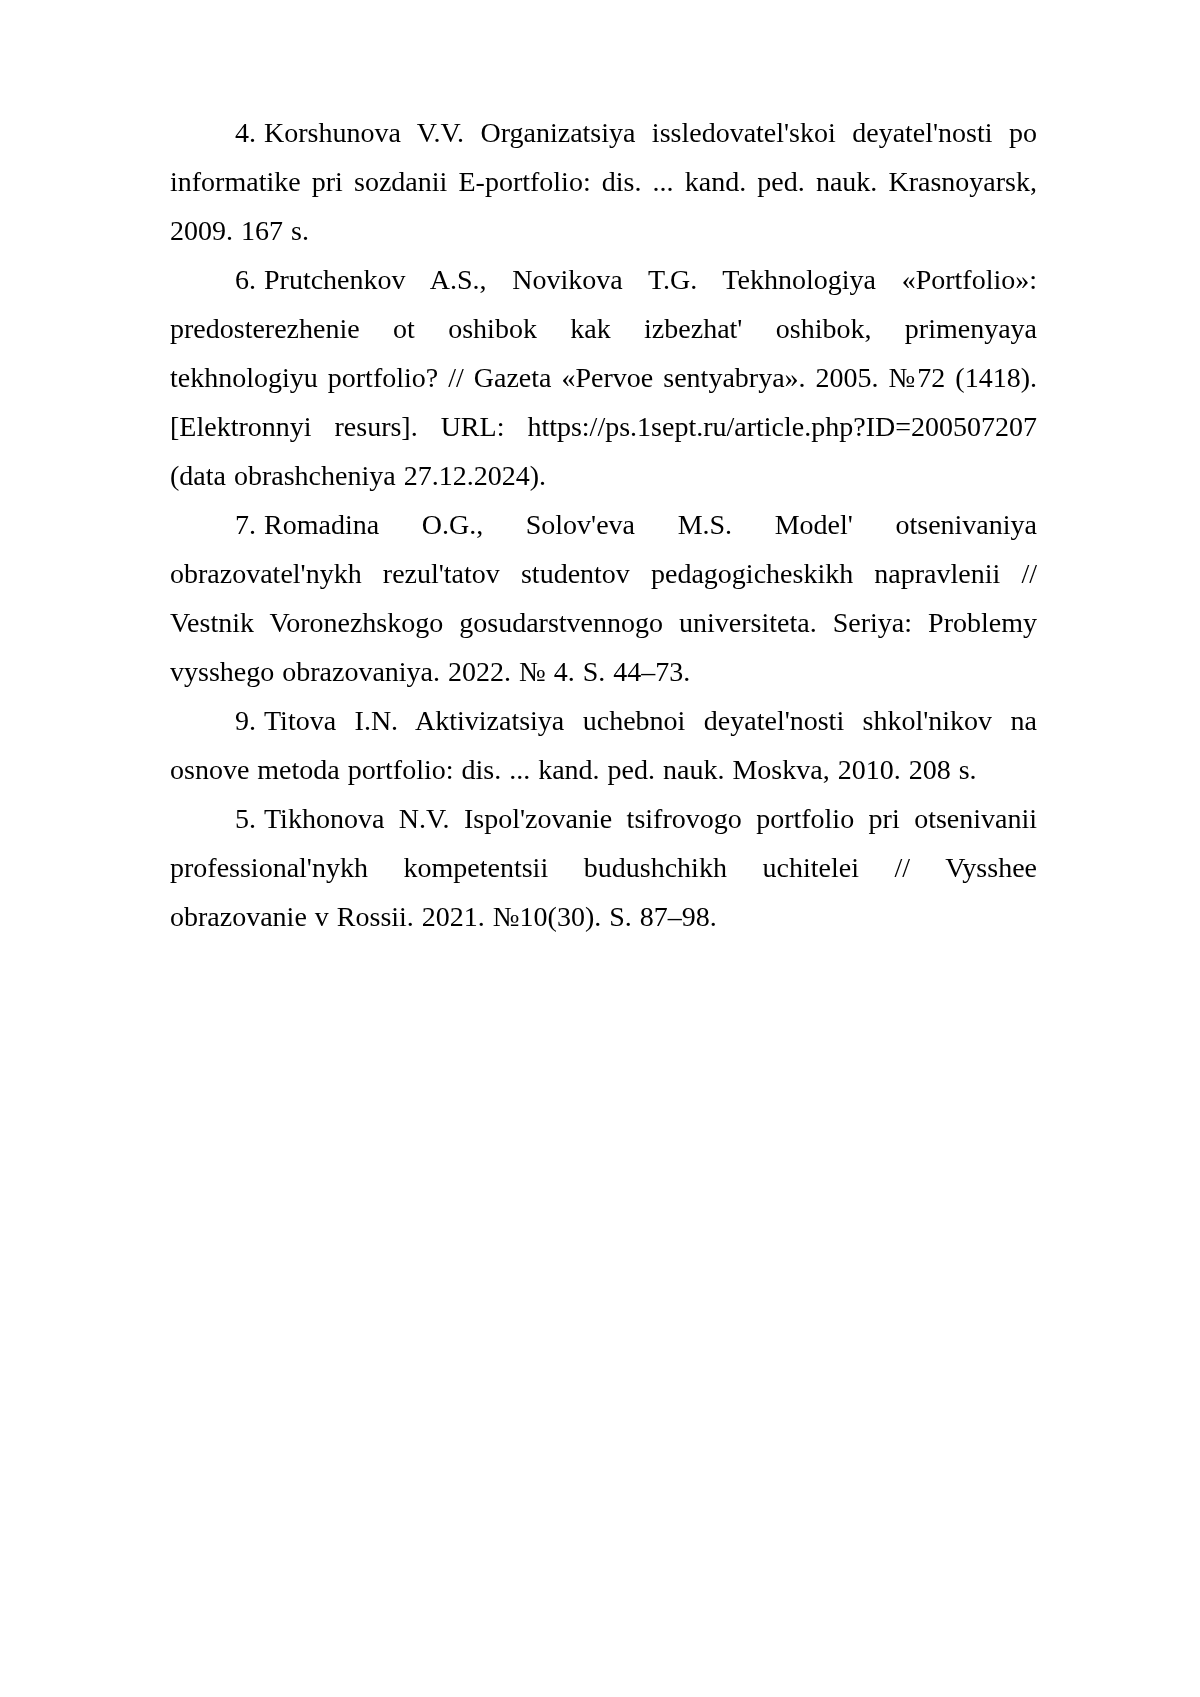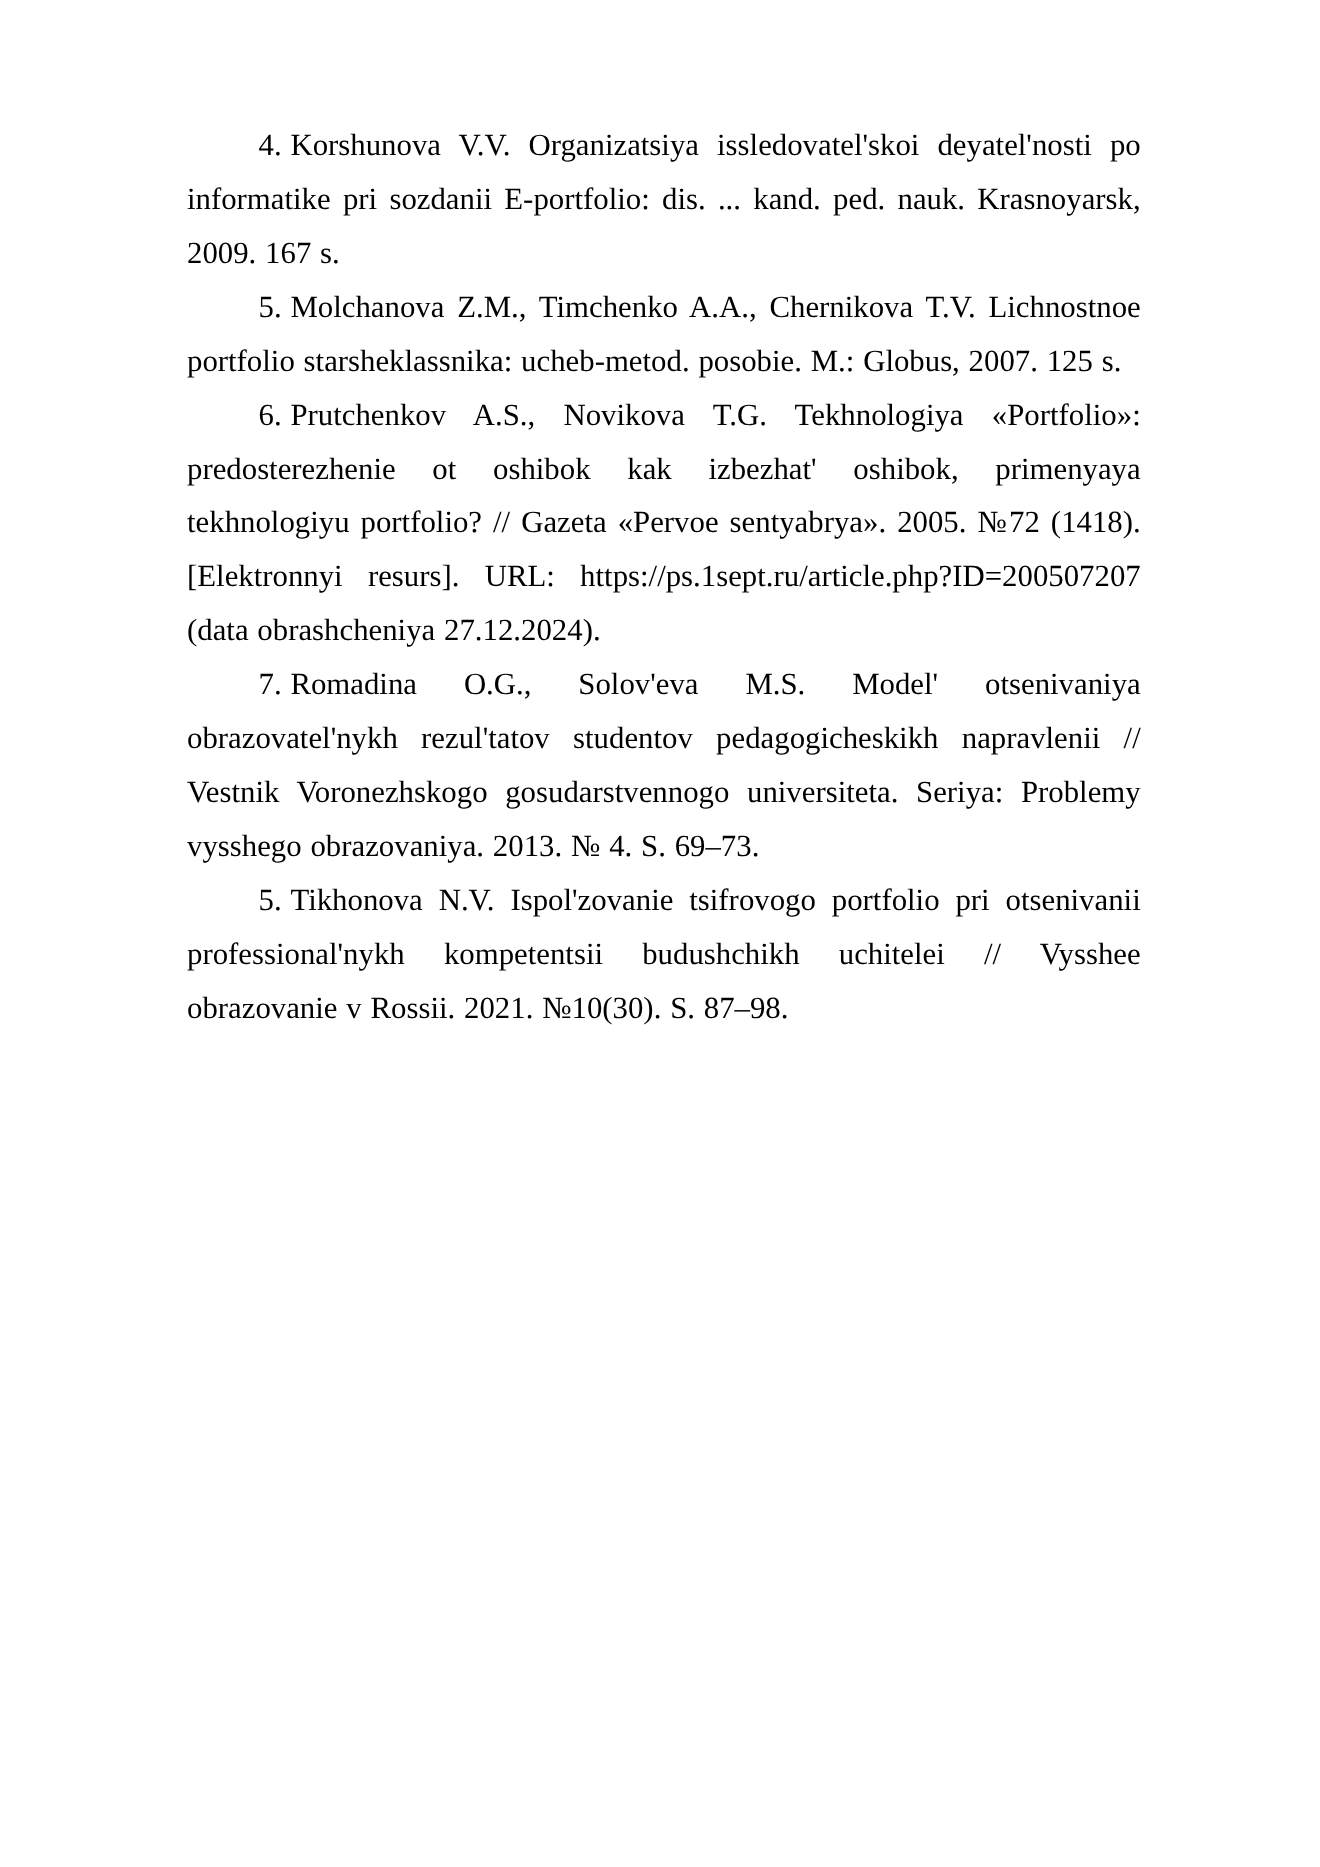--- a/index.html
+++ b/index.html
@@ -36,24 +36,24 @@
   }
 </style>
 </head>
 <body>
 
 <div class="page">
   <div class="content">
 
     <p class="ref"><span class="ref-num">4.</span><span>Korshunova V.V. Organizatsiya issledovatel'skoi deyatel'nosti po informatike pri sozdanii E-portfolio: dis. ... kand. ped. nauk. Krasnoyarsk, 2009. 167 s.</span></p>
 
-    <p class="ref"><span class="ref-num">5.</span><span>Molchanova Z.M., Timchenko A.A., Chernikova T.V. Lichnostnoe portfolio starsheklassnika: ucheb-metod. posobie. M.: Globus, 2007. 125 s.</span></p>
 
     <p class="ref"><span class="ref-num">6.</span><span>Prutchenkov A.S., Novikova T.G. Tekhnologiya «Portfolio»: predosterezhenie ot oshibok kak izbezhat' oshibok, primenyaya tekhnologiyu portfolio? // Gazeta «Pervoe sentyabrya». 2005. №72 (1418). [Elektronnyi resurs]. URL: https://ps.1sept.ru/article.php?ID=200507207 (data obrashcheniya 27.12.2024).</span></p>
 
-    <p class="ref"><span class="ref-num">7.</span><span>Romadina O.G., Solov'eva M.S. Model' otsenivaniya obrazovatel'nykh rezul'tatov studentov pedagogicheskikh napravlenii // Vestnik Voronezhskogo gosudarstvennogo universiteta. Seriya: Problemy vysshego obrazovaniya. 2013. № 4. S. 69–73.</span></p>
+    <p class="ref"><span class="ref-num">7.</span><span>Romadina O.G., Solov'eva M.S. Model' otsenivaniya obrazovatel'nykh rezul'tatov studentov pedagogicheskikh napravlenii // Vestnik Voronezhskogo gosudarstvennogo universiteta. Seriya: Problemy vysshego obrazovaniya. 2022. № 4. S. 44–73.</span></p>
 
 
+    <p class="ref"><span class="ref-num">9.</span><span>Titova I.N. Aktivizatsiya uchebnoi deyatel'nosti shkol'nikov na osnove metoda portfolio: dis. ... kand. ped. nauk. Moskva, 2010. 208 s.</span></p>
 
     <p class="ref"><span class="ref-num">5.</span><span>Tikhonova N.V. Ispol'zovanie tsifrovogo portfolio pri otsenivanii professional'nykh kompetentsii budushchikh uchitelei // Vysshee obrazovanie v Rossii. 2021. №10(30). S. 87–98.</span></p>
 
   </div>
 </div>
 
 </body></html>

